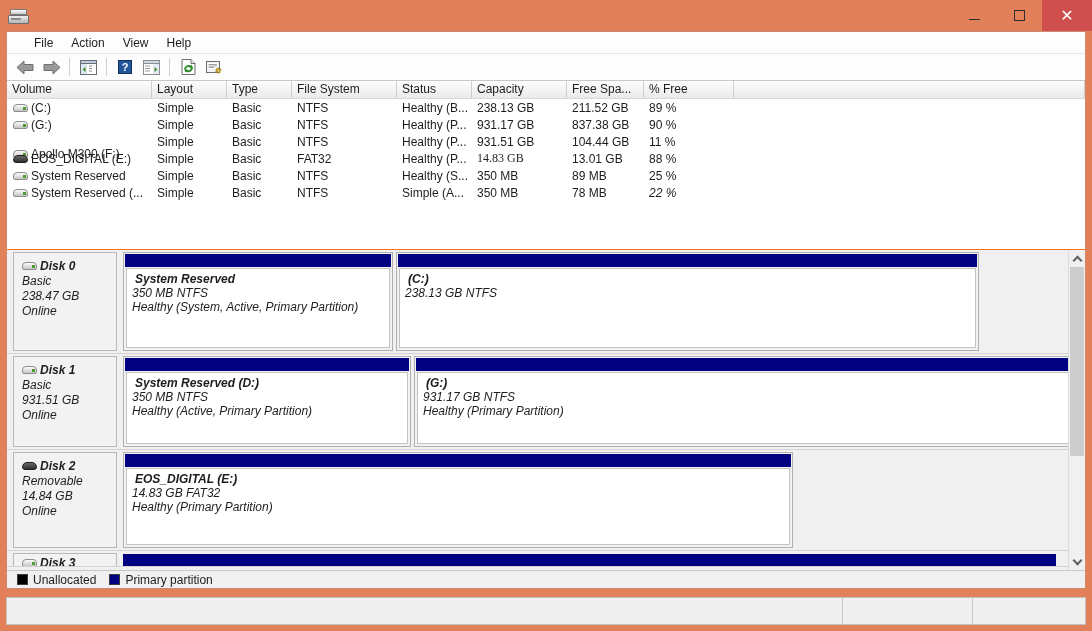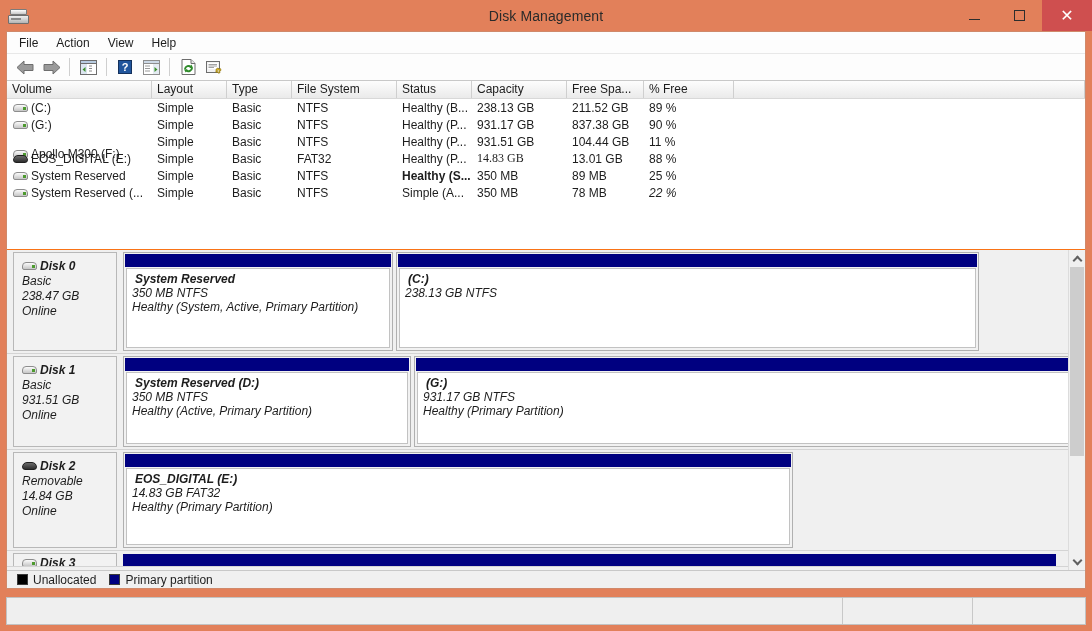--- a/index.html
+++ b/index.html
@@ -65,21 +65,21 @@
     background:#f0f0f0;
     border:1px solid #d0896a;
     display:flex; flex-direction:column;
     overflow:hidden;
   }
   
   .menubar {
     height:22px; flex:0 0 22px;
     background:#fdfdfd;
     display:flex; align-items:center;
-    padding-left:3px;
+    padding-left:18px;
     border-bottom:1px solid #e8e8e8;
   }
   .menuitem {
     font-size:12px; color:#1d1d1d;
     padding:2px 9px;
   }
 
   
   .toolbar {
     height:27px; flex:0 0 27px;
@@ -246,21 +246,20 @@
 <body>
 
 <div class="window">
 
   <div class="titlebar">
     <div class="title-icon">
       <div class="drv-top"></div>
         <div class="drv-bot"></div>
         <div class="drv-slot"></div>
     </div>
-    <div class="title-text">Disk Management</div>
     <div class="win-controls">
       <div class="win-btn">
           <div class="glyph-min"></div>
         </div>
       <div class="win-btn">
           <div class="glyph-max"></div>
         </div>
       <div class="win-btn close">
           <span class="glyph-close">✕</span>
         </div>
@@ -415,21 +414,21 @@
             <div class="vc" style="width: 145px; display: flex; align-items: center; padding-left: 0px;">
               <span class="vicon">
                 <span class="body"></span>
                 <span class="led"></span>
               </span>
               <span>System Reserved</span>
             </div>
             <div class="vc" style="width: 75px;">Simple</div>
             <div class="vc" style="width: 65px;">Basic</div>
             <div class="vc" style="width: 105px;">NTFS</div>
-            <div class="vc" style="width: 75px; font-weight: bold;">Healthy (S...</div>
+            <div class="vc" style="width: 75px;">Healthy (S...</div>
             <div class="vc" style="width: 95px;">350 MB</div>
             <div class="vc" style="width: 77px;">89 MB</div>
             <div class="vc" style="width: 90px;">25 %</div>
           </div>
           <div class="vrow">
             <div class="vc" style="width: 145px; display: flex; align-items: center; padding-left: 0px;">
               <span class="vicon">
                 <span class="body"></span>
                 <span class="led"></span>
               </span>

